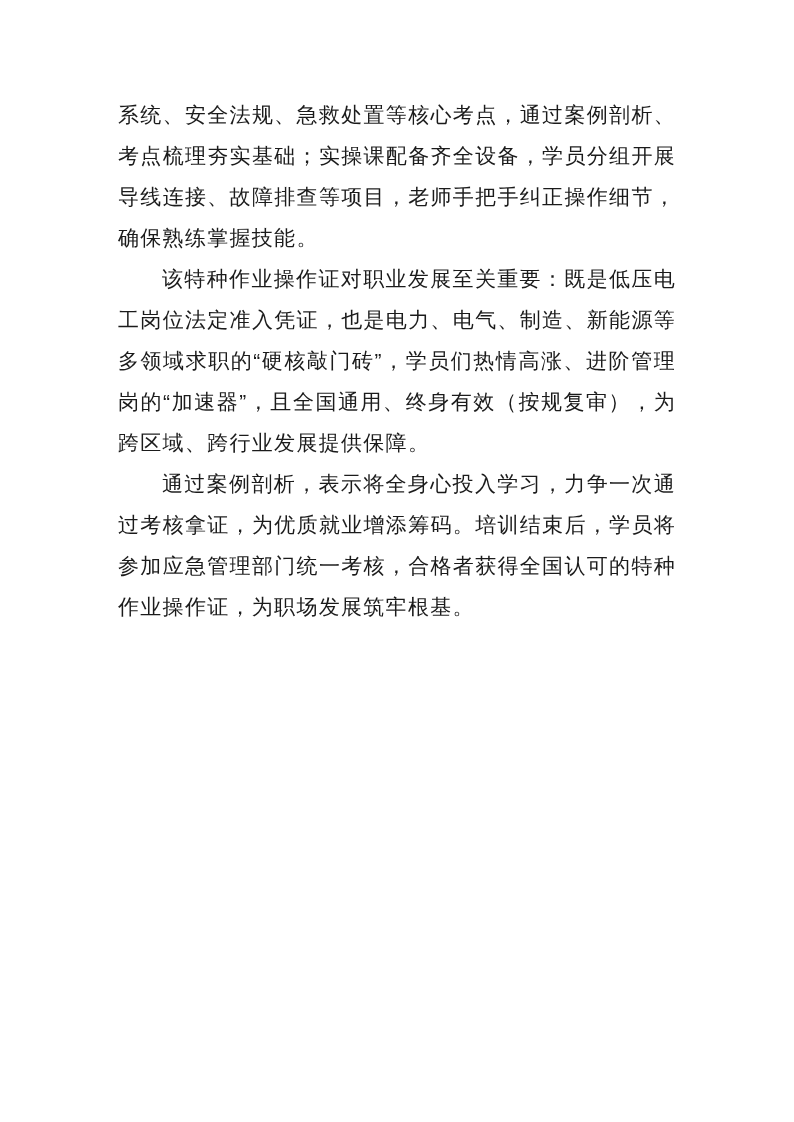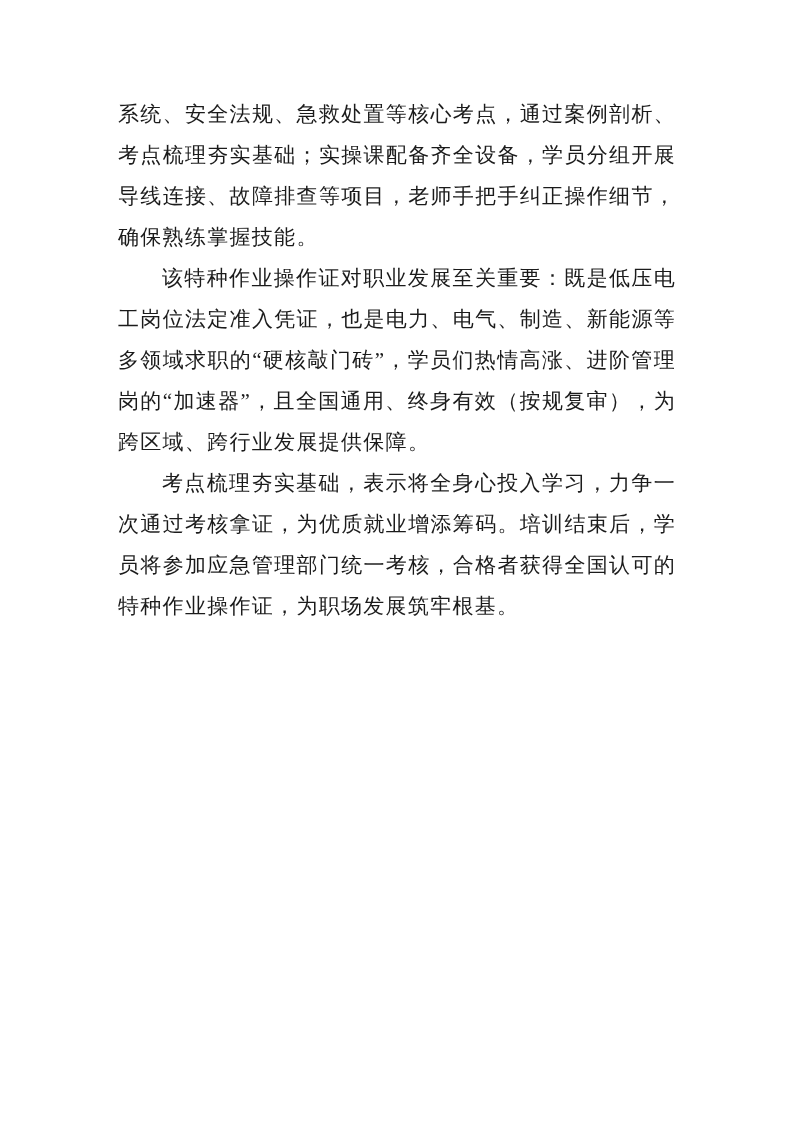--- a/index.html
+++ b/index.html
@@ -7,21 +7,21 @@
     padding: 0;
     background: #ffffff;
   }
   .page {
     position: relative;
     width: 794px;
     height: 1122px;
     margin: 0 auto;
     background: #ffffff;
     overflow: hidden;
-    font-family: Liberation Serif, serif;
+    font-family: Liberation Sans, sans-serif;
   }
   .doc-body {
     position: absolute;
     top: 94px;
     left: 118px;
     width: 558px;
     color: #1b1b1b;
   }
   .doc-body p {
     margin: 0;
@@ -37,15 +37,15 @@
     text-indent: 44px;
   }
 </style>
 </head>
 <body>
 
 <div class="page">
   <div class="doc-body">
     <p>系统、安全法规、急救处置等核心考点，通过案例剖析、考点梳理夯实基础；实操课配备齐全设备，学员分组开展导线连接、故障排查等项目，老师手把手纠正操作细节，确保熟练掌握技能。</p>
     <p class="indent">该特种作业操作证对职业发展至关重要：既是低压电工岗位法定准入凭证，也是电力、电气、制造、新能源等多领域求职的“硬核敲门砖”，学员们热情高涨、进阶管理岗的“加速器”，且全国通用、终身有效（按规复审），为跨区域、跨行业发展提供保障。</p>
-    <p class="indent">考点梳理夯实基础，表示将全身心投入学习，力争一次通过考核拿证，为优质就业增添筹码。培训结束后，学员将参加应急管理部门统一考核，合格者获得全国认可的特种作业操作证，为职场发展筑牢根基。</p>
+    <p class="indent">通过案例剖析，表示将全身心投入学习，力争一次通过考核拿证，为优质就业增添筹码。培训结束后，学员将参加应急管理部门统一考核，合格者获得全国认可的特种作业操作证，为职场发展筑牢根基。</p>
   </div>
 </div>
 
 </body></html>

